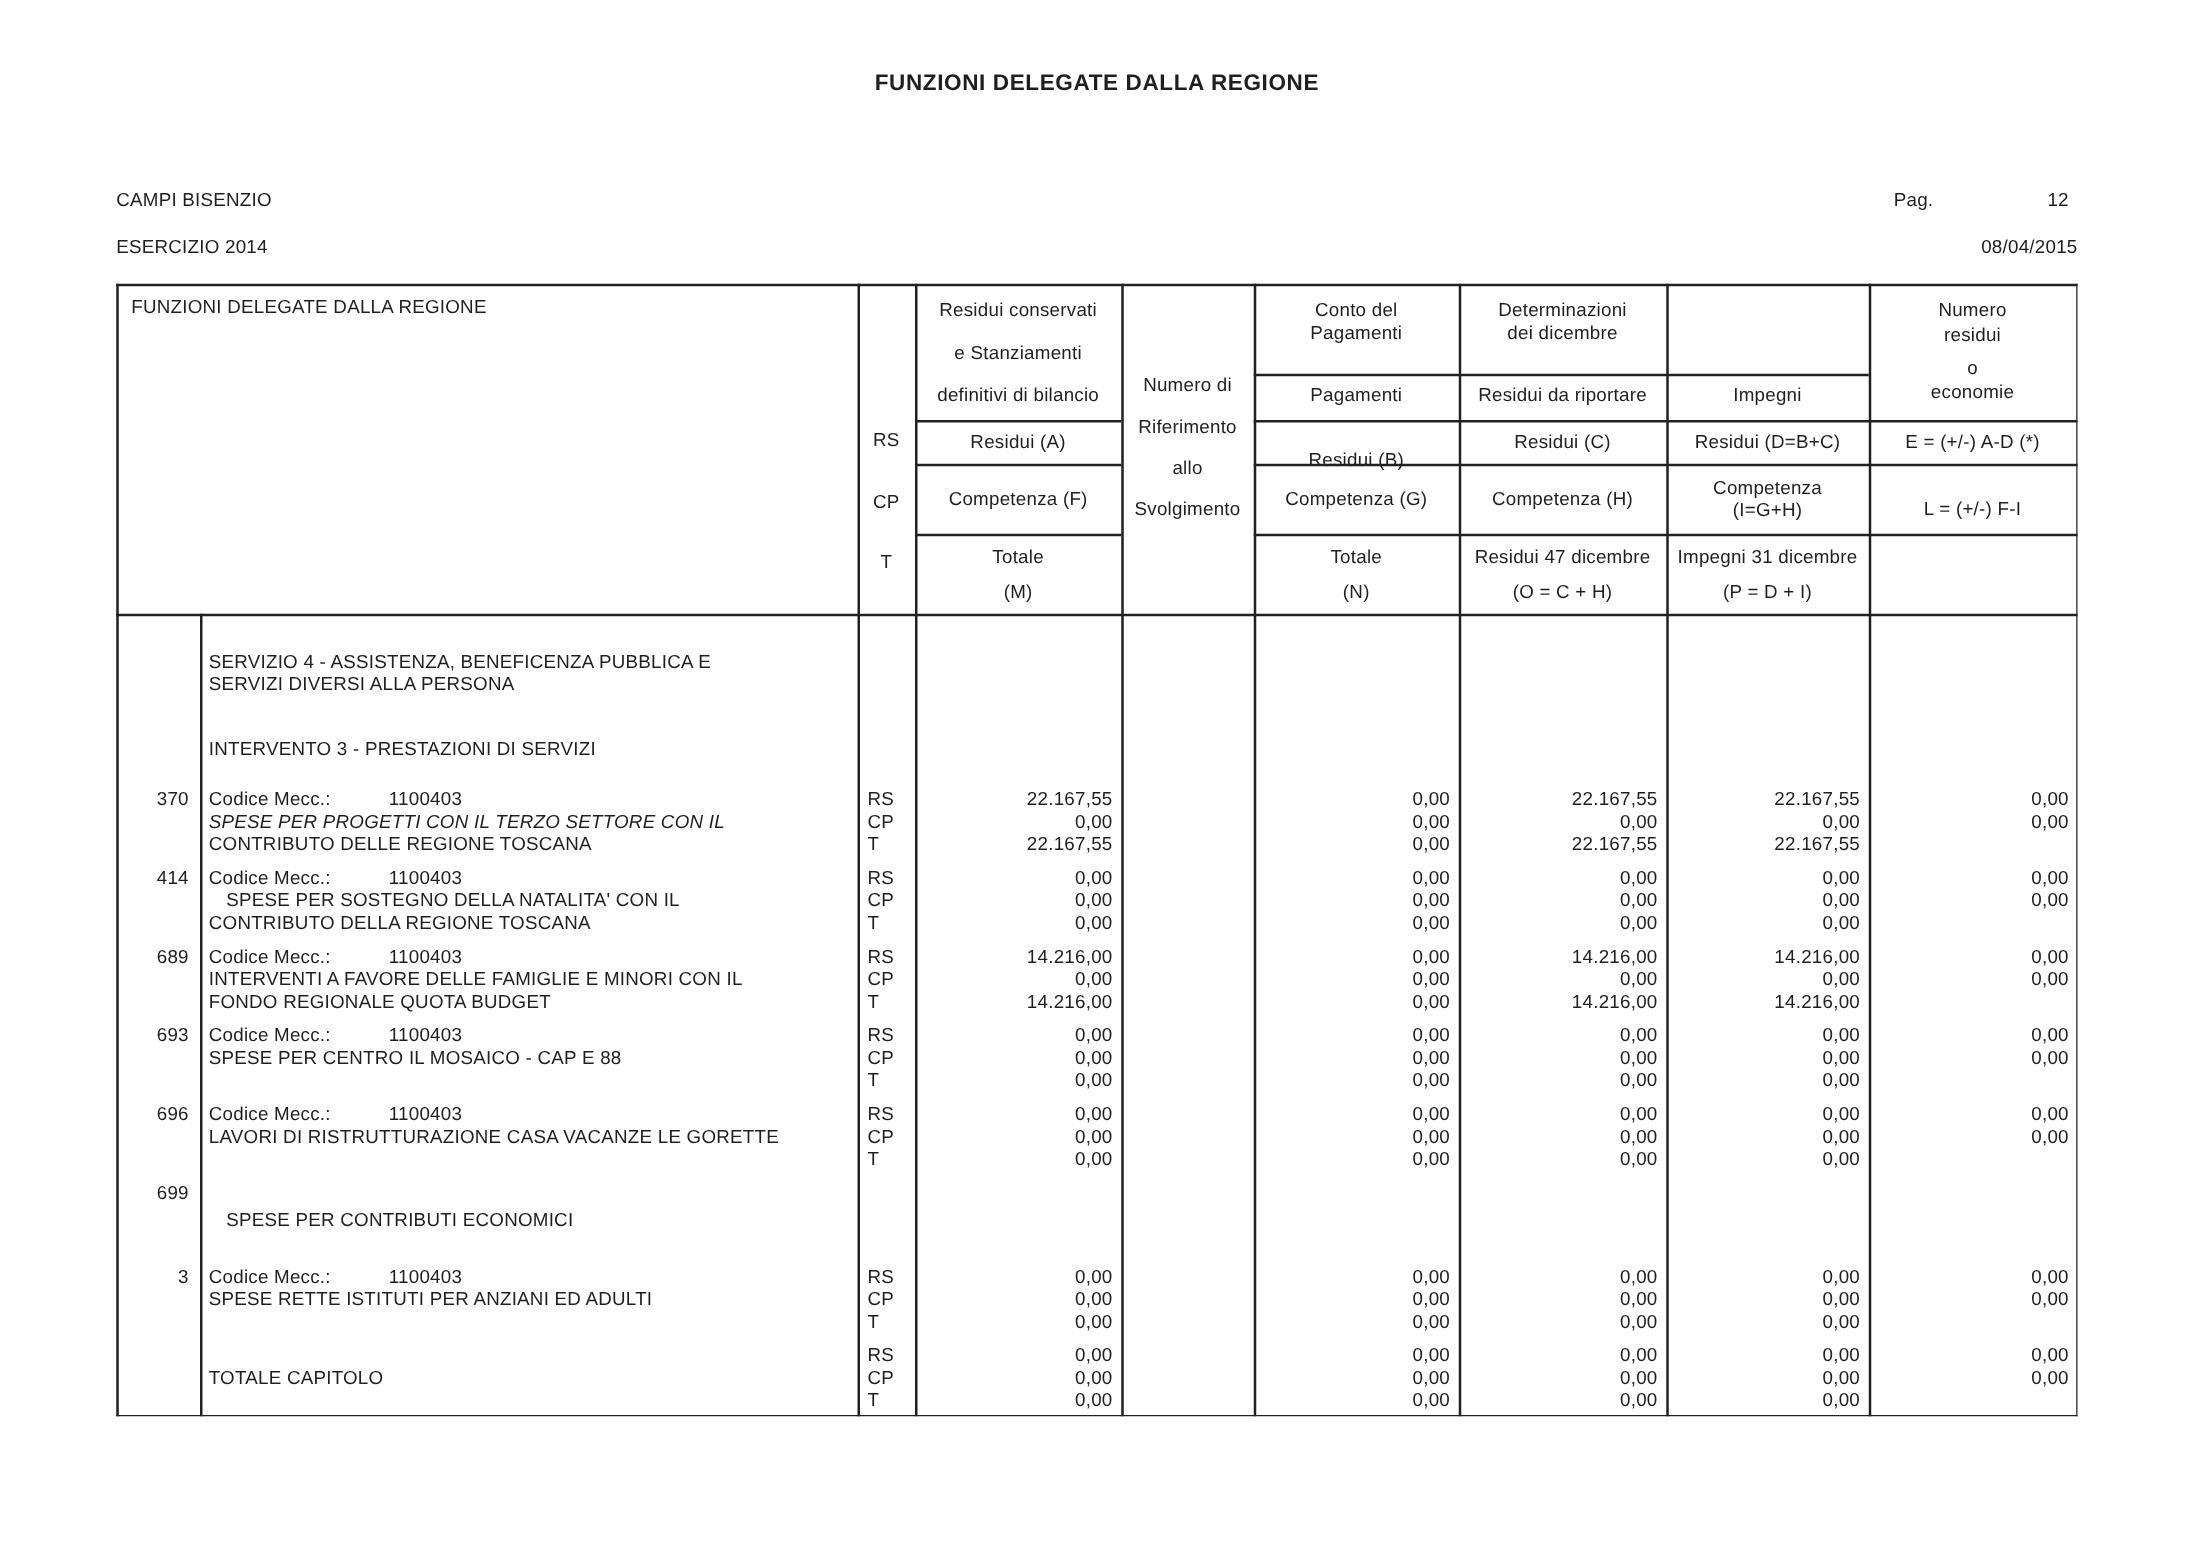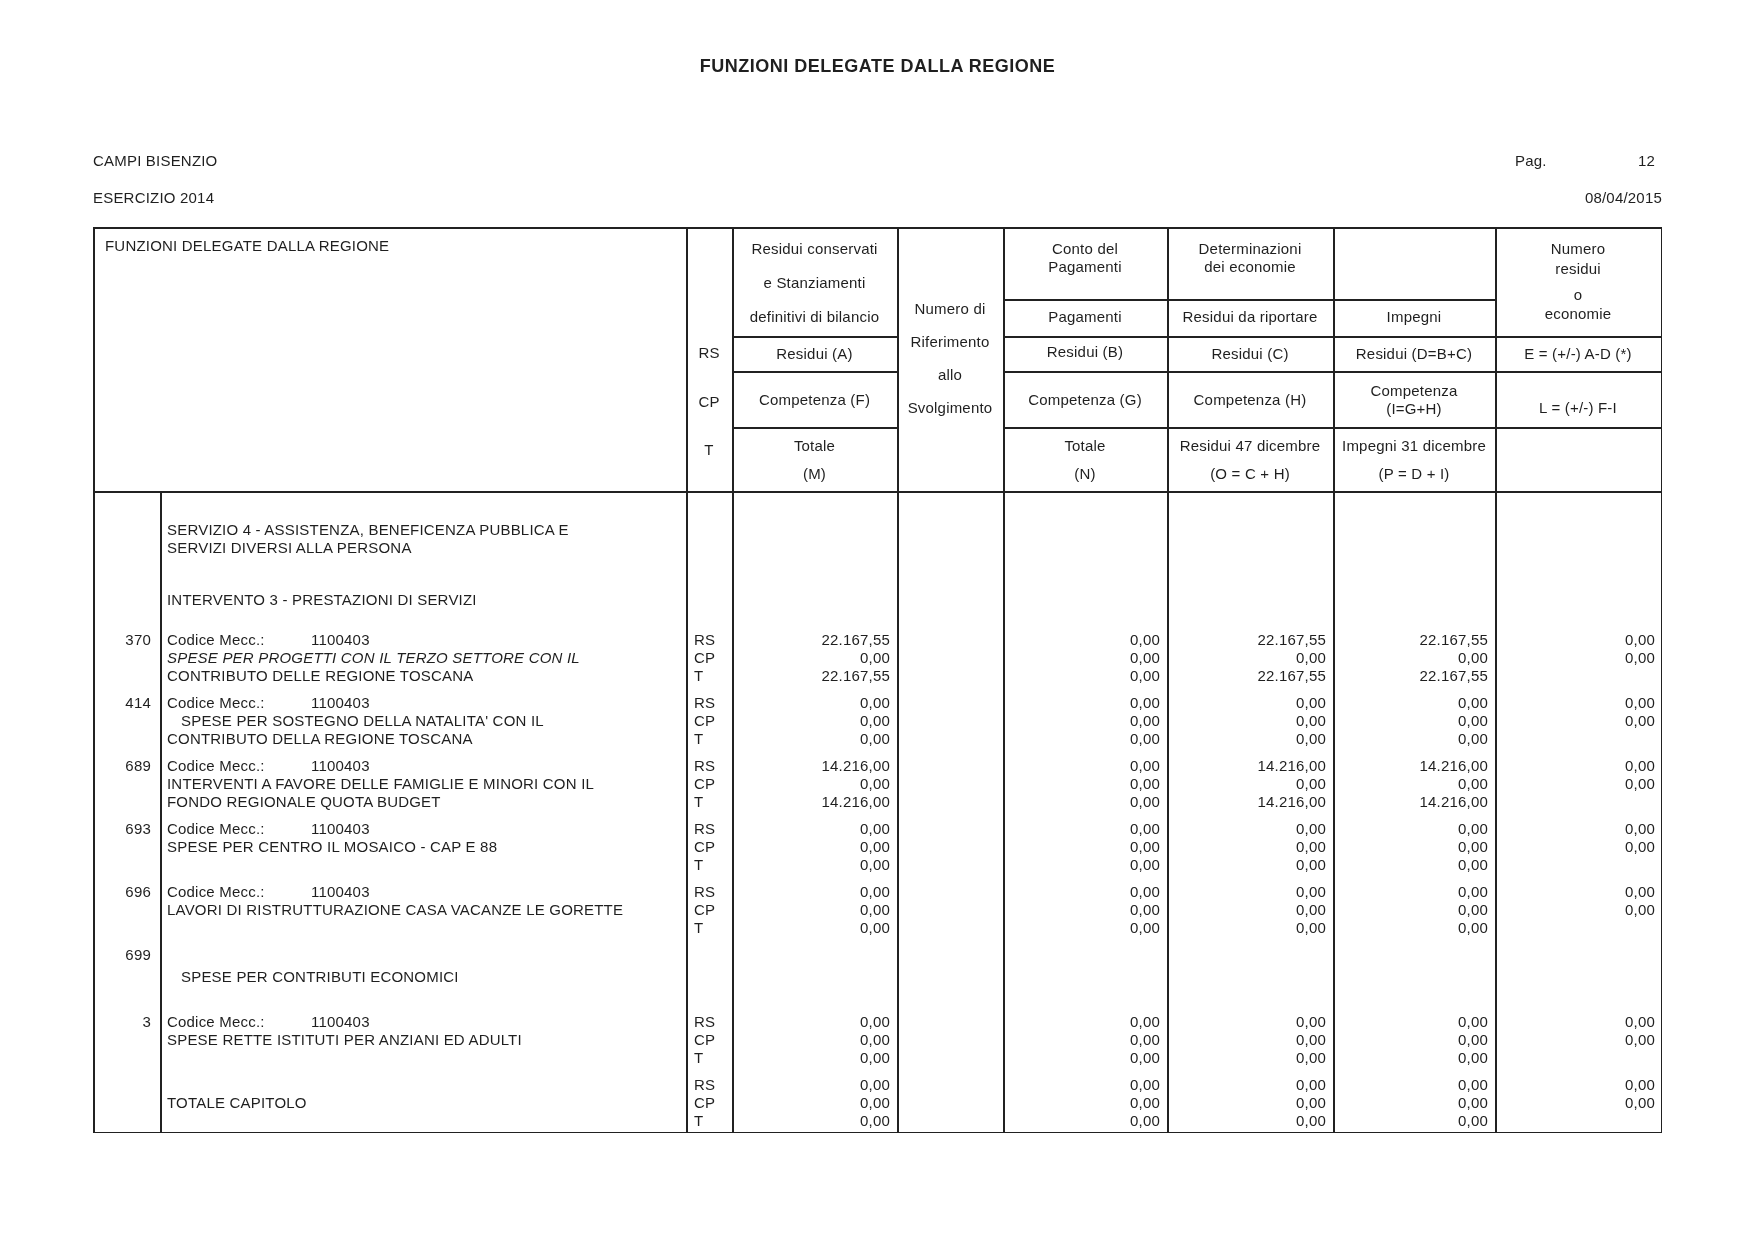--- a/index.html
+++ b/index.html
@@ -45,27 +45,27 @@
     <div class="cell c" style="left:639px;top:238px;width:165px;">(M)</div>
 
     <div class="cell c" style="left:804px;top:73px;width:106px;">Numero di</div>
     <div class="cell c" style="left:804px;top:106px;width:106px;">Riferimento</div>
     <div class="cell c" style="left:804px;top:139px;width:106px;">allo</div>
     <div class="cell c" style="left:804px;top:172px;width:106px;">Svolgimento</div>
 
     <div class="cell c" style="left:910px;top:13px;width:164px;">Conto del</div>
     <div class="cell c" style="left:910px;top:31px;width:164px;">Pagamenti</div>
     <div class="cell c" style="left:910px;top:81px;width:164px;">Pagamenti</div>
-    <div class="cell c" style="left:910px;top:116px;width:164px;">Residui (B)</div>
+    <div class="cell c" style="left:910px;top:133px;width:164px;">Residui (B)</div>
     <div class="cell c" style="left:910px;top:164px;width:164px;">Competenza (G)</div>
     <div class="cell c" style="left:910px;top:210px;width:164px;">Totale</div>
     <div class="cell c" style="left:910px;top:238px;width:164px;">(N)</div>
 
     <div class="cell c" style="left:1074px;top:13px;width:166px;">Determinazioni</div>
-    <div class="cell c" style="left:1074px;top:31px;width:166px;">dei economie</div>
+    <div class="cell c" style="left:1074px;top:31px;width:166px;">dei dicembre</div>
     <div class="cell c" style="left:1074px;top:81px;width:166px;">Residui da riportare</div>
     <div class="cell c" style="left:1074px;top:118px;width:166px;">Residui (C)</div>
     <div class="cell c" style="left:1074px;top:164px;width:166px;">Competenza (H)</div>
     <div class="cell c" style="left:1074px;top:210px;width:166px;">Residui 47 dicembre</div>
     <div class="cell c" style="left:1074px;top:238px;width:166px;">(O = C + H)</div>
 
     <div class="cell c" style="left:1240px;top:81px;width:162px;">Impegni</div>
     <div class="cell c" style="left:1240px;top:118px;width:162px;">Residui (D=B+C)</div>
     <div class="cell c" style="left:1240px;top:155px;width:162px;">Competenza</div>
     <div class="cell c" style="left:1240px;top:173px;width:162px;">(I=G+H)</div>

